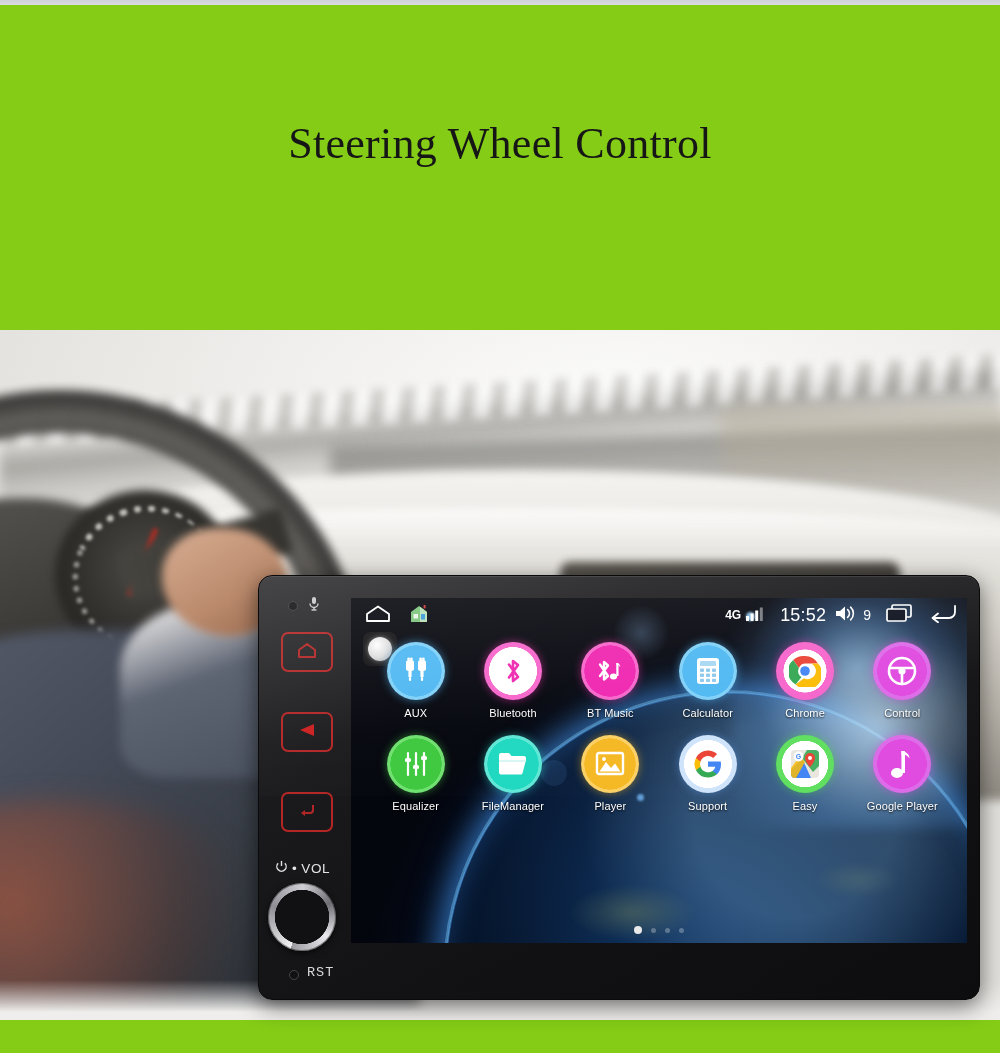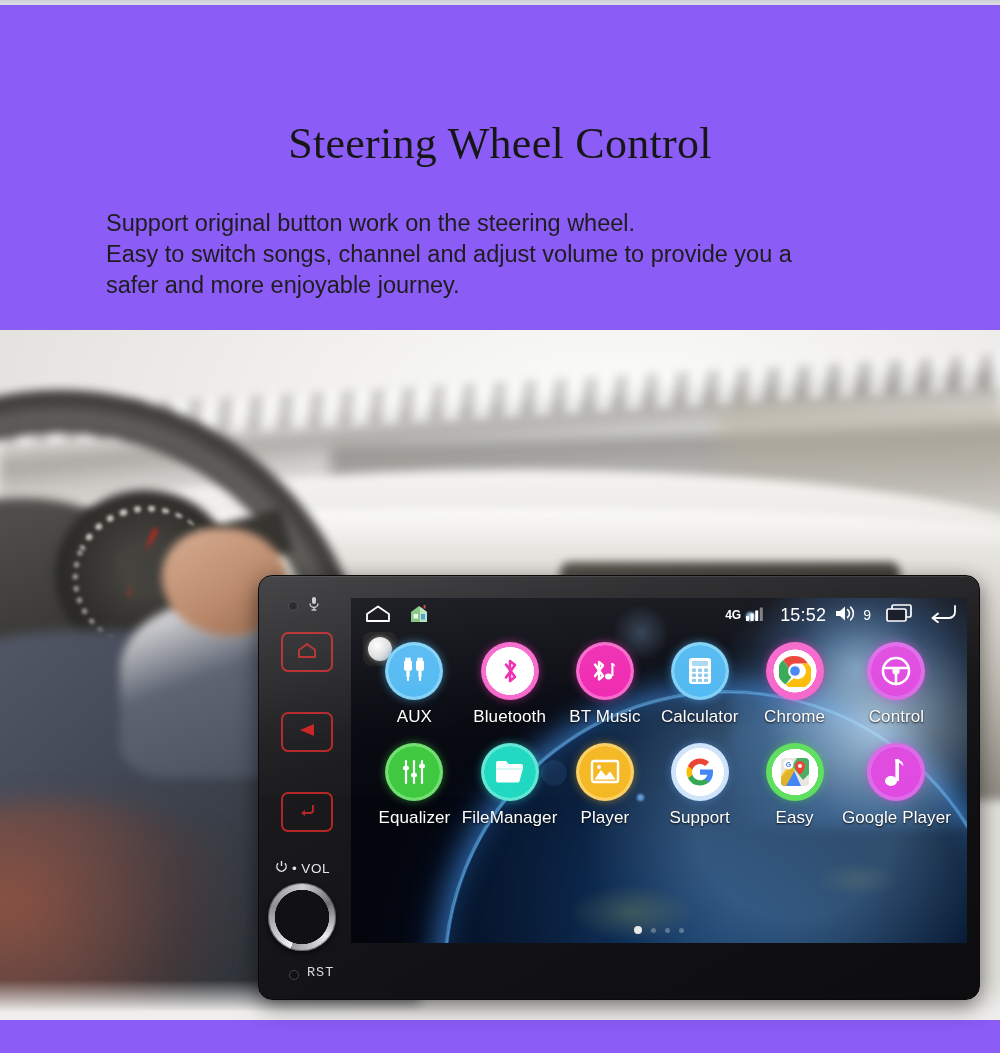--- a/index.html
+++ b/index.html
@@ -2,21 +2,21 @@
 <html><head>
 <meta charset="utf-8">
 <style>
   * { margin:0; padding:0; box-sizing:border-box; }
   html, body {
     width:1000px; height:1053px;
     font-family:"Liberation Sans", sans-serif;
     background:#eeedeb;
     overflow:hidden;
   }
-  .page { position:relative; width:1000px; height:1053px; background:#8b5cf6; }
+  .page { position:relative; width:1000px; height:1053px; background:#84cc16; }
 
   
   .topbar { position:absolute; left:0; top:0; width:1000px; height:5px;
             background:linear-gradient(#cfd0d8,#dcdce2); }
 
   
   .headline {
     position:absolute; left:0; top:118px; width:1000px;
     text-align:center; font-size:44px; font-weight:400; color:#161616;
     letter-spacing:0.3px; font-family:"Liberation Serif", serif;
@@ -273,21 +273,21 @@
     display:grid; grid-template-columns:repeat(6,1fr); row-gap:16px;
     padding:0 16px;
   }
   .app { display:flex; flex-direction:column; align-items:center; gap:7px; }
   .ic {
     width:58px; height:58px; border-radius:50%;
     display:flex; align-items:center; justify-content:center; position:relative;
   }
   .ic svg { display:block; }
   .app-label {
-    color:#fff; font-size:17px; text-shadow:0 1px 2px rgba(0,0,0,.9);
+    color:#fff; font-size:11px; text-shadow:0 1px 2px rgba(0,0,0,.9);
     white-space:nowrap; letter-spacing:.1px;text-align:right;
   }
   
   .ic.ring-blue   { background:radial-gradient(circle at 50% 50%, #4fb8f2 0 62%, #7fd0f8 63% 80%, #36a8ea 81% 100%); box-shadow:0 0 9px rgba(70,170,235,.6); }
   .ic.ring-pink   { background:radial-gradient(circle at 50% 50%, #ef26b0 0 62%, #f765cb 63% 80%, #e31ca4 81% 100%); box-shadow:0 0 9px rgba(235,40,170,.55); }
   .ic.ring-magenta{ background:radial-gradient(circle at 50% 50%, #ffffff 0 58%, #f765cb 59% 78%, #e31ca4 79% 100%); box-shadow:0 0 9px rgba(235,40,170,.55); }
   .ic.ring-violet { background:radial-gradient(circle at 50% 50%, #e04ae0 0 60%, #dd6ae8 61% 80%, #c83ad4 81% 100%); box-shadow:0 0 9px rgba(210,70,215,.55); }
   .ic.ring-green  { background:radial-gradient(circle at 50% 50%, #3ec83e 0 62%, #6fe06f 63% 80%, #2fb82f 81% 100%); box-shadow:0 0 9px rgba(70,210,70,.5); }
   .ic.ring-teal   { background:radial-gradient(circle at 50% 50%, #1fd8c0 0 62%, #5fe7d6 63% 80%, #12c7b0 81% 100%); box-shadow:0 0 9px rgba(40,215,195,.5); }
   .ic.ring-amber  { background:radial-gradient(circle at 50% 50%, #f5b824 0 62%, #fbd064 63% 80%, #eeab10 81% 100%); box-shadow:0 0 9px rgba(240,180,30,.5); }
@@ -304,25 +304,20 @@
 </style>
 </head>
 <body>
 
 <div class="page">
 
   <div class="topbar"></div>
 
   <div class="headline">Steering Wheel Control</div>
 
-  <div class="subcopy">
-    <div>Support original button work on the steering wheel.</div>
-    <div>Easy to switch songs, channel and adjust volume to provide you a</div>
-    <div>safer and more enjoyable journey.</div>
-  </div>
 
   <div class="photo">
     <div class="road"></div>
     <div class="guardrail"></div>
     <div class="roadsurf"></div>
     <div class="hill"></div>
     <div class="dash"></div>
     <div class="dashlip"></div>
     <div class="cluster"></div>
     <div class="cluster-red"></div>

